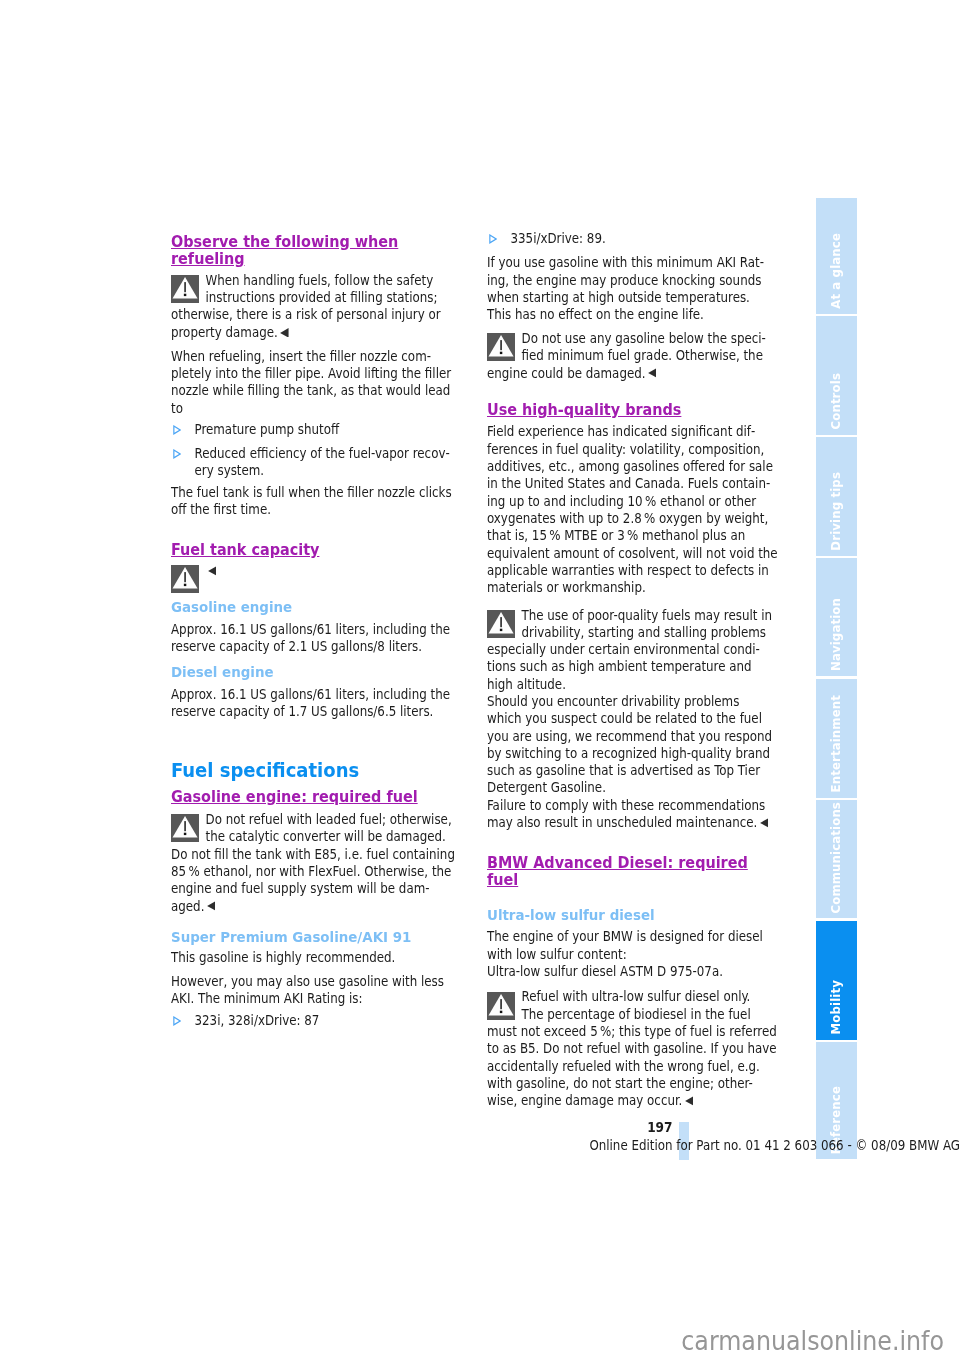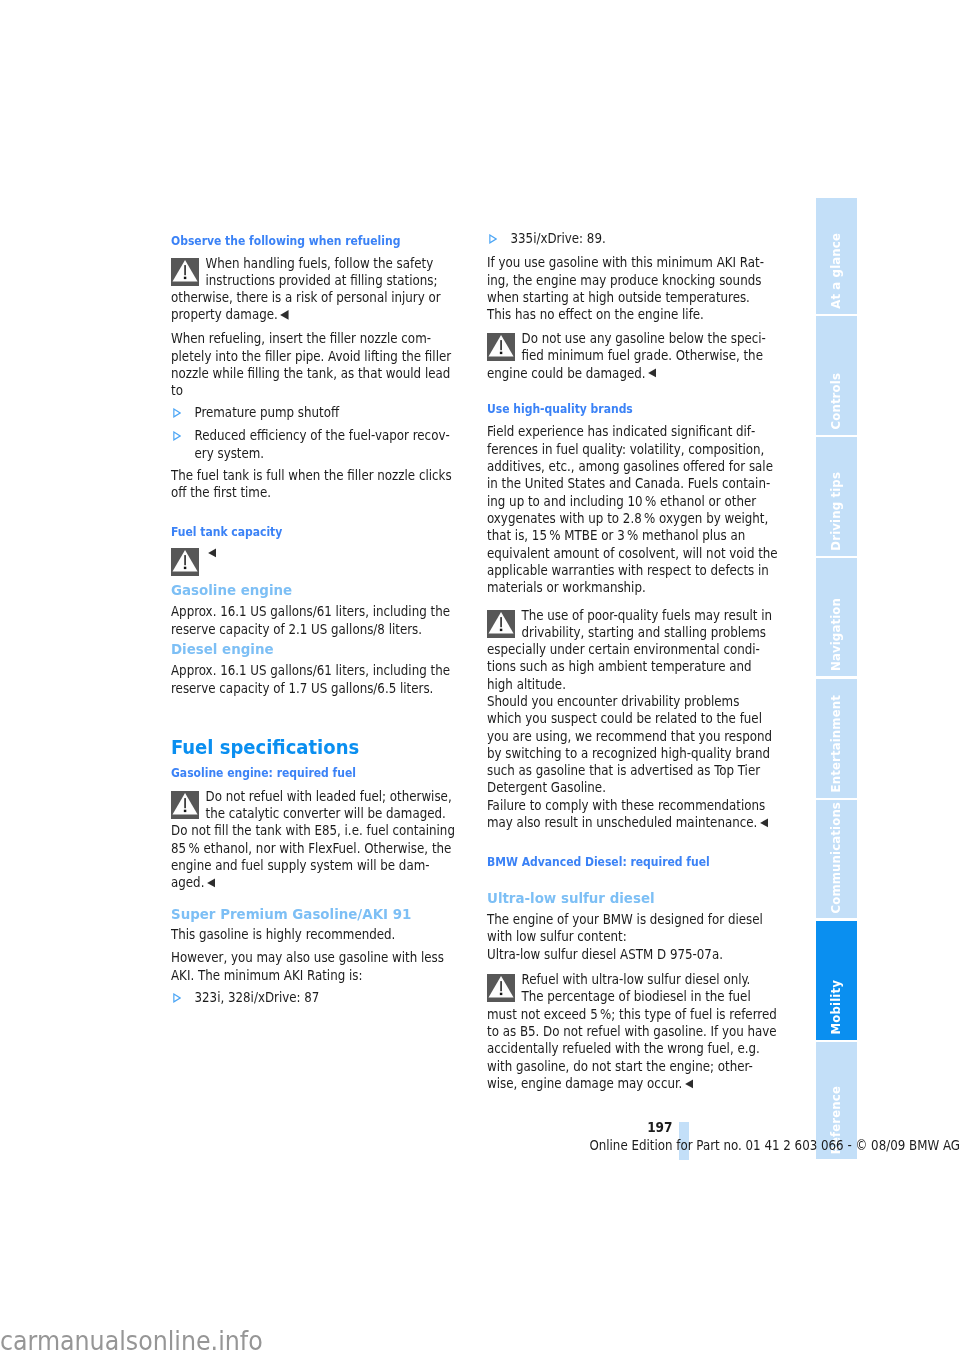--- a/index.html
+++ b/index.html
@@ -7,42 +7,42 @@
        font-family:"DejaVu Sans Condensed","DejaVu Sans",sans-serif;
        -webkit-font-smoothing:antialiased;}
   .page{position:relative;width:960px;height:1358px;overflow:hidden;background:#fff;}
 
   .column{position:absolute;width:290.7px;}
   .col-left{left:171px;top:232.61px;}
   .col-right{left:487px;top:230.3px;}
 
   .blk{margin:0;}
   .h1{font-size:20px;font-weight:bold;color:#0a8ff0;line-height:17.3px;}
-  .h2{font-size:12px;font-weight:bold;color:#3b82f6;line-height:17.3px;}
+  .h2{font-size:16px;font-weight:bold;color:#a21caf;line-height:17.3px;text-decoration:underline;}
   .h3{font-size:14.9px;font-weight:bold;color:#7dbff5;line-height:17.3px;}
   .p,.warn,.bul{font-size:13.2px;color:#1c1c1c;line-height:17.3px;white-space:pre-line;}
   .warn .wicon{float:left;width:28px;height:28px;margin:3.4px 6.5px 3.2px 0;}
   .bul{padding-left:23.5px;position:relative;}
   .bul .tri{position:absolute;left:0px;top:4.1px;width:10px;height:11px;}
   .endmark{display:inline-block;width:8.7px;height:9.8px;vertical-align:-0.7px;margin-left:2.2px;}
 
   .tabs{position:absolute;left:816px;top:0;width:40.8px;height:1358px;}
   .tab{position:absolute;left:0;width:40.8px;background:#c3dff8;}
   .tab.active{background:#0a8ff0;}
   .tab span{position:absolute;left:0;bottom:5.3px;width:40.8px;
             writing-mode:vertical-rl;transform:rotate(180deg);
             font-size:13px;font-weight:bold;color:#fff;text-align:left;
             display:block;line-height:40.8px;letter-spacing:0.15px;}
 
   .pagenum{position:absolute;left:0;top:1119px;width:672.5px;text-align:right;
            font-size:13.5px;font-weight:bold;color:#1c1c1c;line-height:16px;}
   .pagebar{position:absolute;left:679.1px;top:1122.1px;width:9.9px;height:37.8px;background:#c3dff8;}
   .footer{position:absolute;left:0;top:1137.9px;width:960px;text-align:right;
           font-size:13.2px;color:#1c1c1c;line-height:16px;}
-  .watermark{position:absolute;left:0;top:1329.5px;width:944px;
+  .watermark{position:absolute;left:0;top:1329.5px;width:944px;text-align:right;
              font-size:26.4px;color:#969696;line-height:22px;}
 </style>
 </head>
 <body>
 
 <div class="page">
 <div class="column col-left">
   <div class="blk h2" style="">Observe the following when refueling</div>
   <div class="blk warn" style="margin-top:4.66px"><svg class="wicon" viewBox="0 0 28 28">
           <rect x="0" y="0" width="28" height="28" fill="#575757"></rect>
@@ -64,21 +64,21 @@
   <div class="blk warn" style="margin-top:3.71px"><svg class="wicon" viewBox="0 0 28 28">
           <rect x="0" y="0" width="28" height="28" fill="#575757"></rect>
           <path d="M14.05 2.1 L26.6 23.4 L1.5 23.4 Z" fill="#fdfdfd"></path>
           <rect x="13.35" y="7.1" width="1.45" height="10.1" fill="#111111"></rect>
           <rect x="12.85" y="18.7" width="2.45" height="2.4" fill="#111111"></rect>
         </svg><svg class="endmark" viewBox="0 0 8.7 9.8">
           <path d="M8.6 0.1 L8.6 9.7 L0.1 4.9 Z" fill="#2d2d2d"></path>
         </svg></div>
   <div class="blk h3" style="margin-top:19.82px">Gasoline engine</div>
   <div class="blk p" style="margin-top:4.26px">Approx. 16.1 US gallons/61 liters, including the reserve capacity of 2.1 US gallons/8 liters.</div>
-  <div class="blk h3" style="margin-top:3px">Diesel engine</div>
+  <div class="blk h3" style="margin-top:9px">Diesel engine</div>
   <div class="blk p" style="margin-top:4.21px">Approx. 16.1 US gallons/61 liters, including the reserve capacity of 1.7 US gallons/6.5 liters.</div>
   <div class="blk h1" style="margin-top:41.91px">Fuel specifications</div>
   <div class="blk h2" style="margin-top:9px">Gasoline engine: required fuel</div>
   <div class="blk warn" style="margin-top:5.35px"><svg class="wicon" viewBox="0 0 28 28">
           <rect x="0" y="0" width="28" height="28" fill="#575757"></rect>
           <path d="M14.05 2.1 L26.6 23.4 L1.5 23.4 Z" fill="#fdfdfd"></path>
           <rect x="13.35" y="7.1" width="1.45" height="10.1" fill="#111111"></rect>
           <rect x="12.85" y="18.7" width="2.45" height="2.4" fill="#111111"></rect>
         </svg><span>Do not refuel with leaded fuel; otherwise, the catalytic converter will be damaged.
 Do not fill the tank with E85, i.e. fuel containing 85 % ethanol, nor with FlexFuel. Otherwise, the engine and fuel supply system will be dam-

